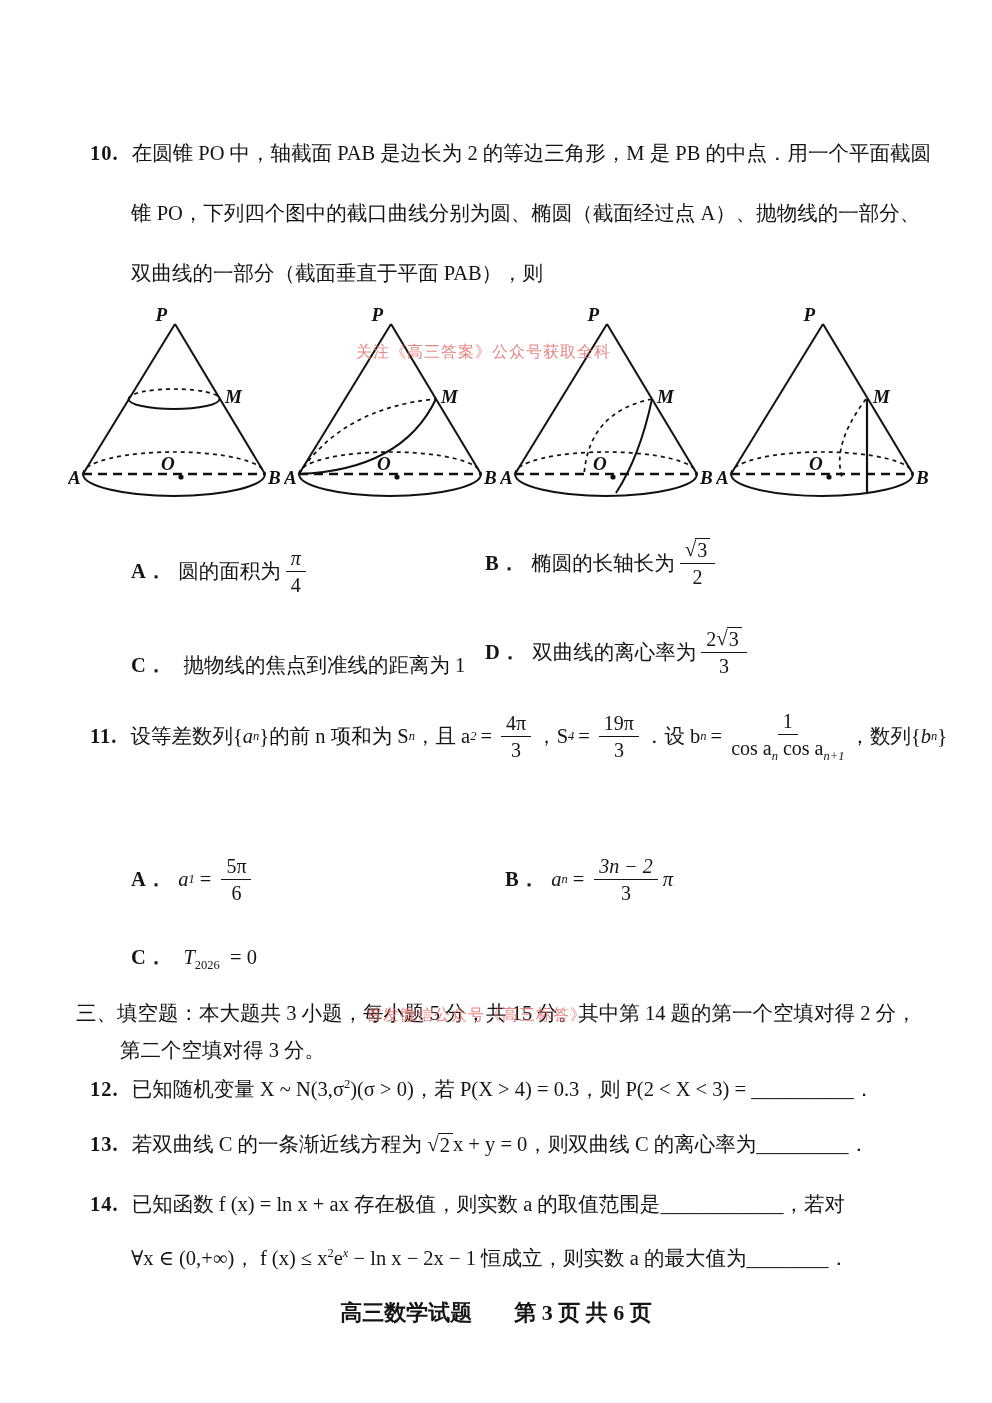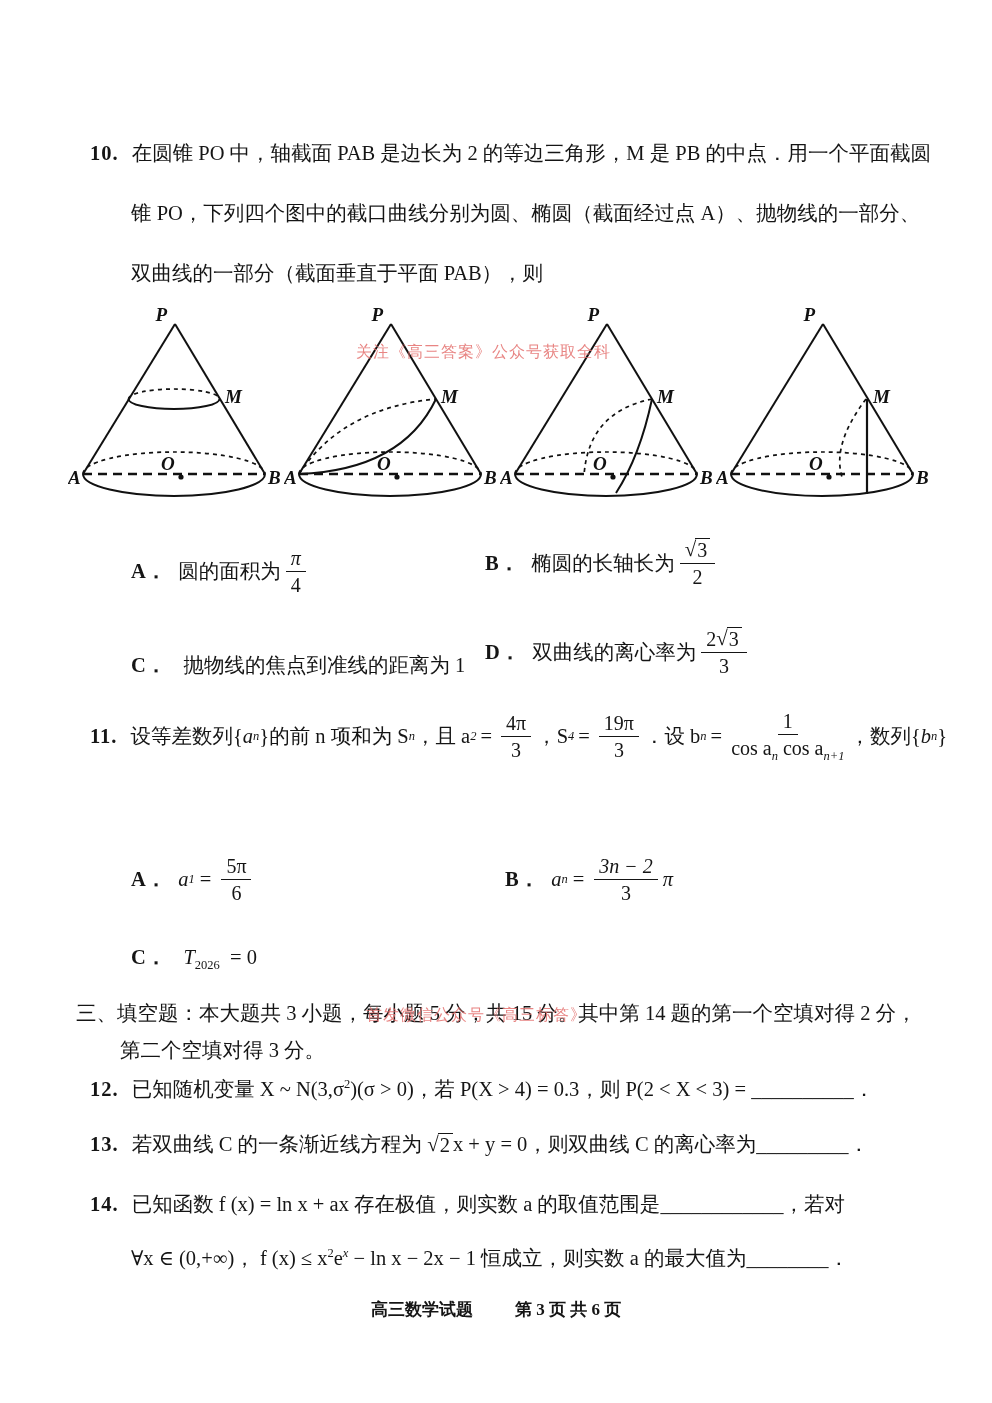--- a/index.html
+++ b/index.html
@@ -27,21 +27,21 @@
   .sqrt .rad{font-style:normal;font-size:21px;line-height:1.1;}
   .sqrt .rv{border-top:1.6px solid #151515;display:inline-block;line-height:1.15;
             margin-left:-1px;padding:0 3px 0 2px;}
   .wm{position:absolute;color:#e4706e;font-size:16px;white-space:nowrap;
       opacity:.85;z-index:6;letter-spacing:1px;}
   .cones{position:absolute;left:68px;top:306px;display:flex;gap:4px;z-index:2;}
   .cone-svg{display:block;}
   .cone-svg text{font-family:"Liberation Serif","DejaVu Serif",serif;
                  font-style:italic;font-weight:bold;font-size:19px;fill:#111;}
   .footer{position:absolute;left:0;top:1298px;width:100%;text-align:center;
-          font-size:17px;font-weight:bold;}
+          font-size:22px;font-weight:bold;}
   .footer .gap{display:inline-block;width:42px;}
   .blank{letter-spacing:0px;}
 </style>
 </head>
 <body>
 
 <div class="page">
 
   <div class="line" style="left:90px;top:140px;">
     <span class="qno">10.</span><span>在圆锥 PO 中，轴截面 PAB 是边长为 2 的等边三角形，M 是 PB 的中点．用一个平面截圆</span>

